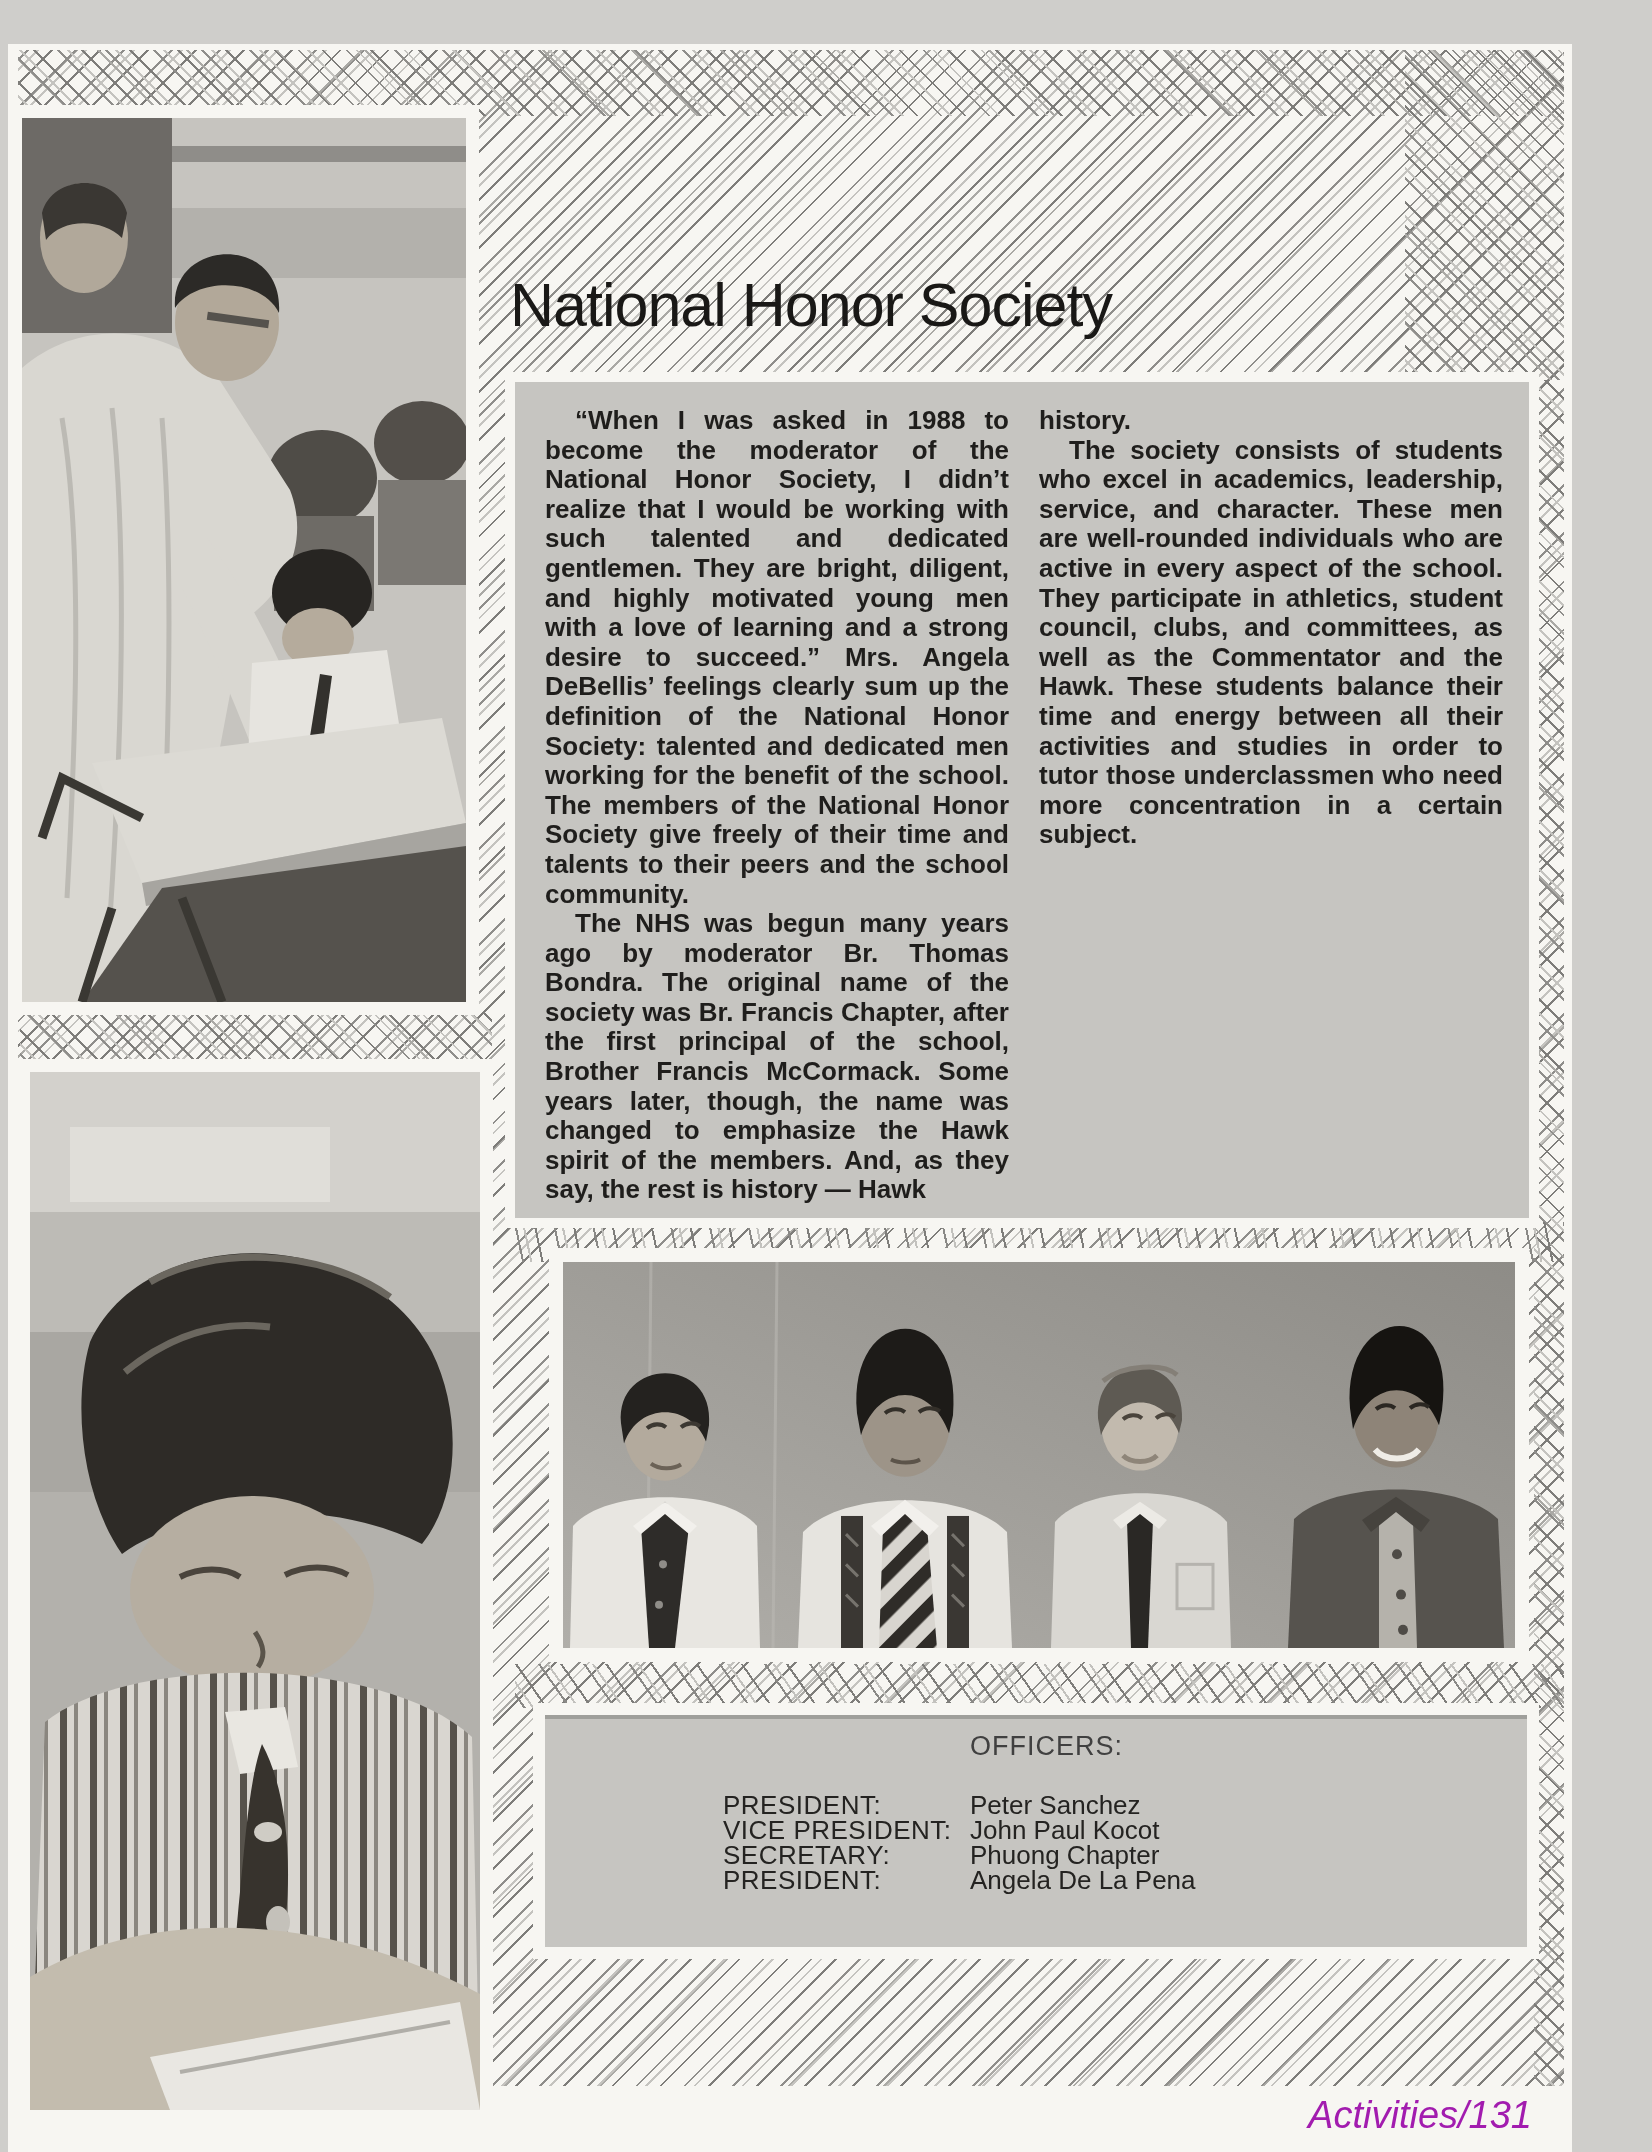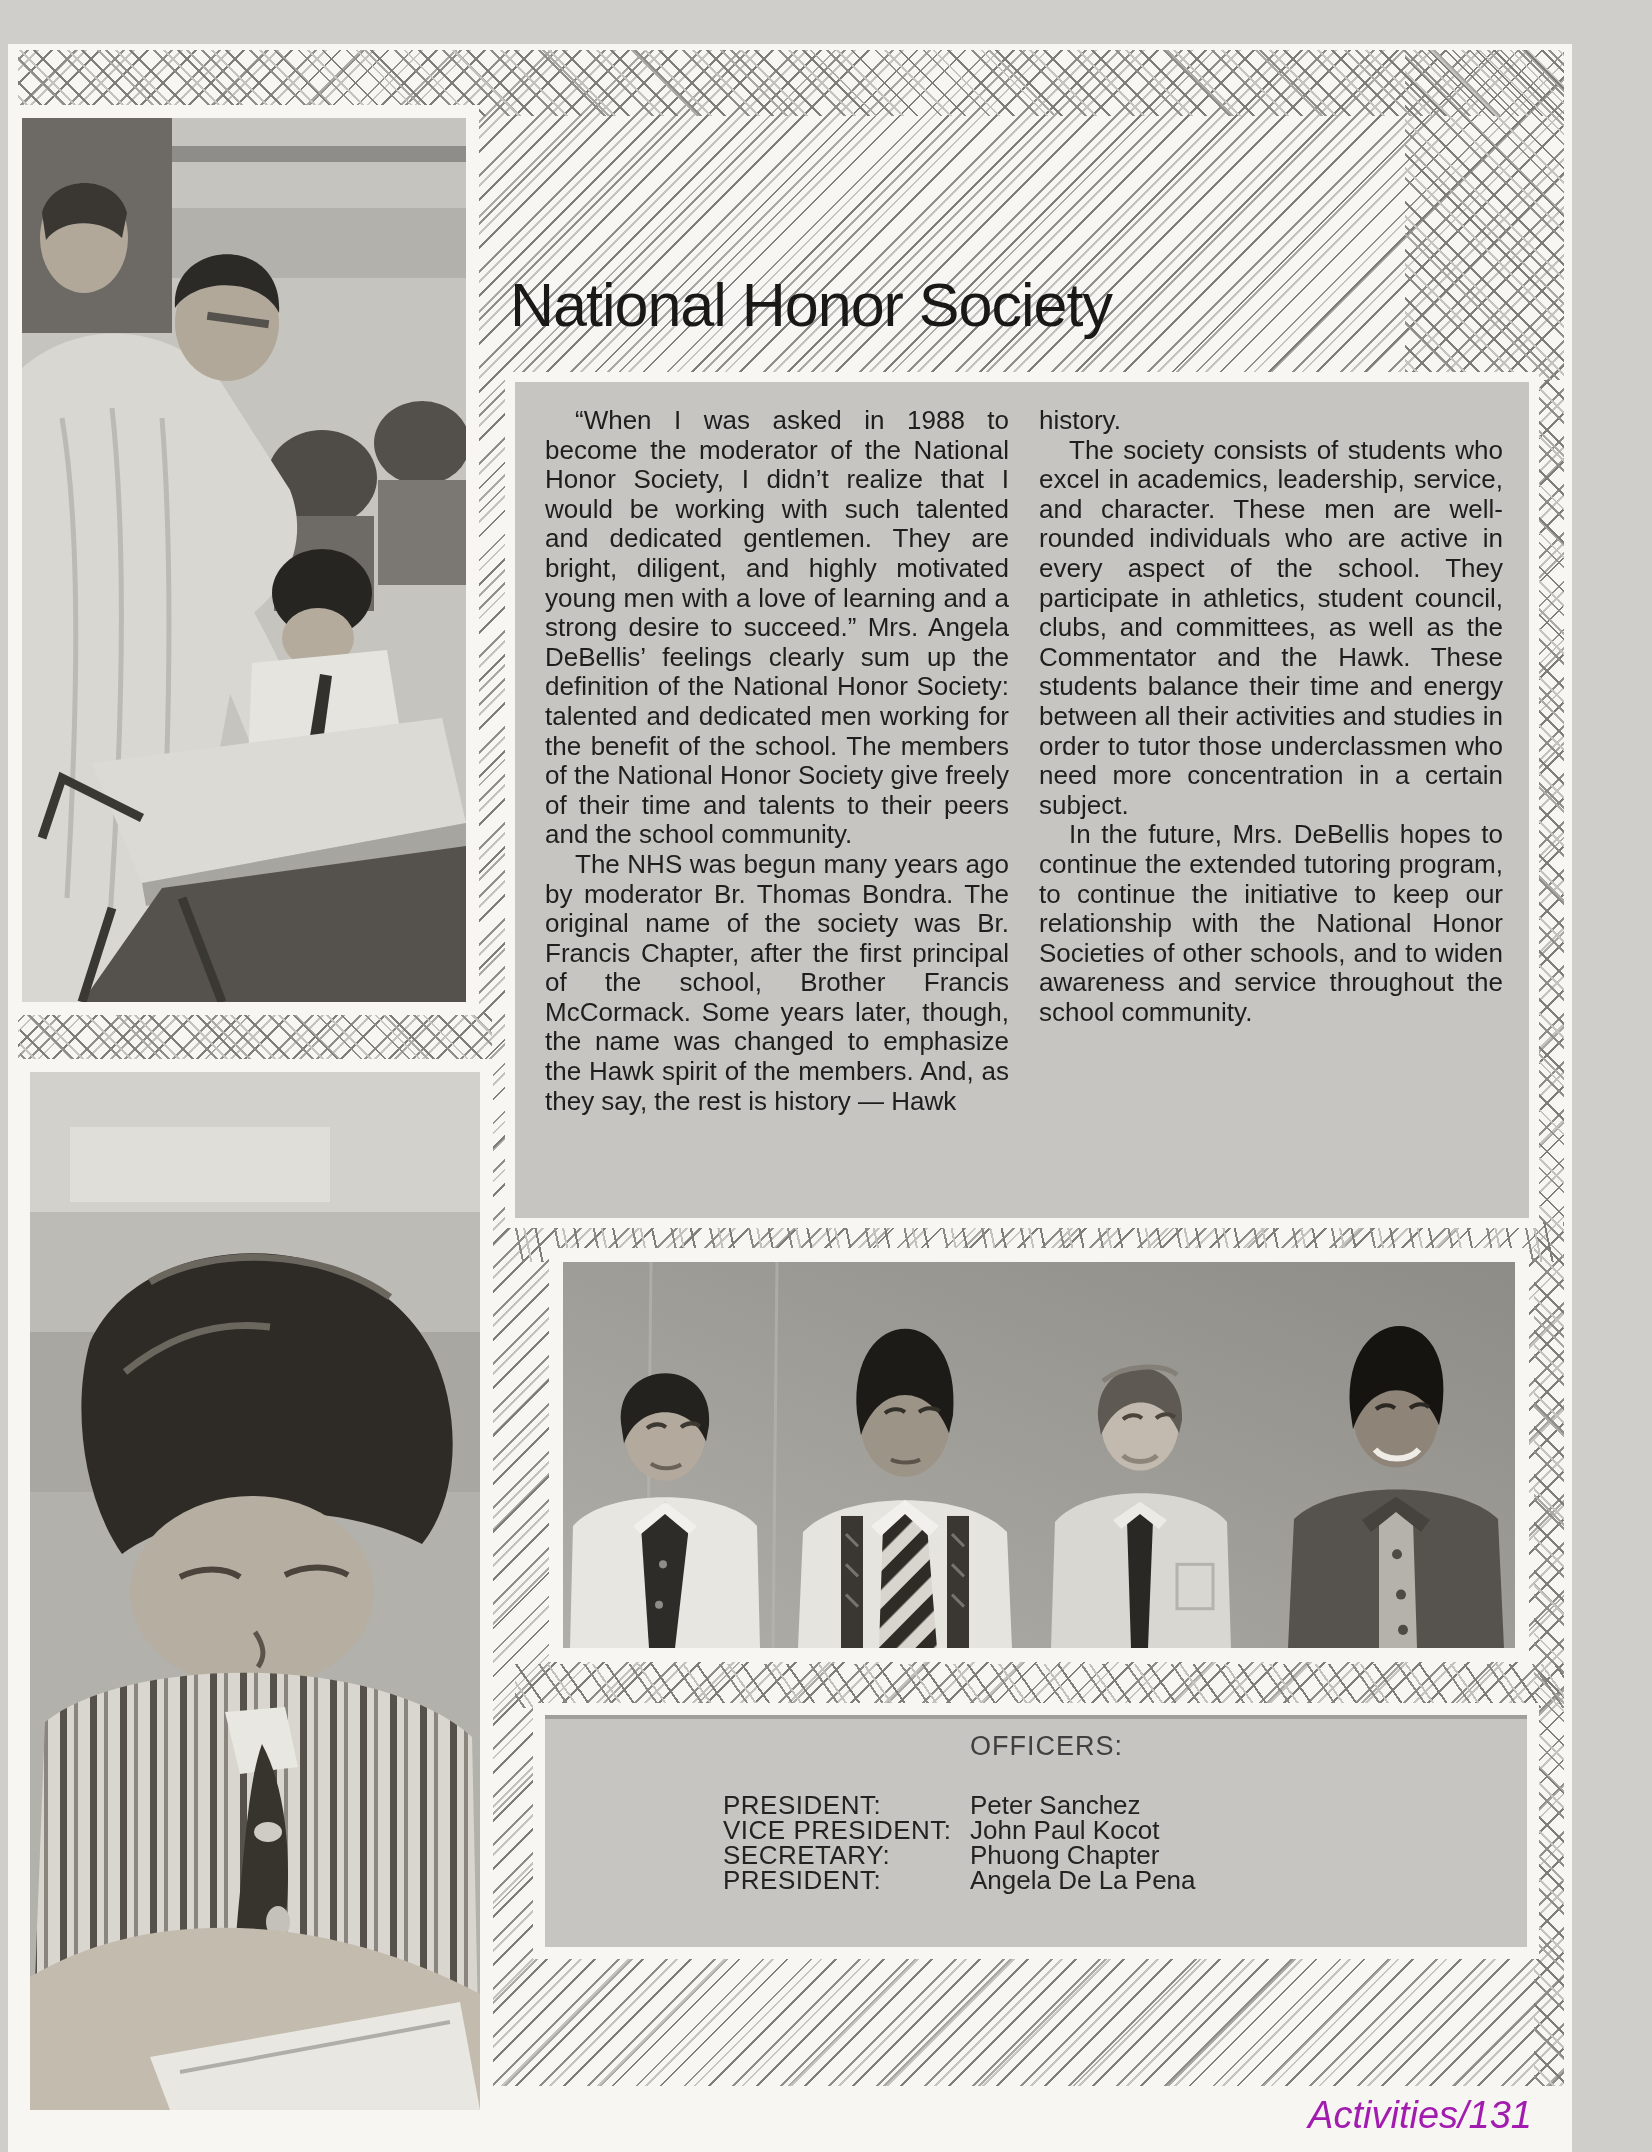--- a/index.html
+++ b/index.html
@@ -52,21 +52,21 @@
     white-space:nowrap;
   }
 
   
   .article{
     left:515px;top:382px;width:1014px;height:836px;
     background:#c6c5c1;outline:10px solid #f7f6f2;
     box-sizing:border-box;padding:24px 26px 0 30px;
   }
   .article .cols{display:flex;gap:30px;}
-  .article .col{width:464px;}
+  .article .col{width:464px;font-weight:bold;}
   .article p{
     margin:0;font-size:26px;line-height:29.6px;text-align:justify;
     color:#1f1e1c;text-indent:30px;
   }
   .article p.cont{text-indent:0;}
 
   
   .officers{
     left:545px;top:1715px;width:982px;height:232px;
     background:#c6c5c1;outline:12px solid #f7f6f2;box-sizing:border-box;
@@ -236,21 +236,20 @@
 
   <div class="layer article">
     <div class="cols">
       <div class="col">
         <p>“When I was asked in 1988 to become the moderator of the National Honor Society, I didn’t realize that I would be working with such talented and dedicated gentlemen. They are bright, diligent, and highly motivated young men with a love of learning and a strong desire to succeed.” Mrs. Angela DeBellis’ feelings clearly sum up the definition of the National Honor Society: talented and dedicated men working for the benefit of the school. The members of the National Honor Society give freely of their time and talents to their peers and the school community.</p>
         <p>The NHS was begun many years ago by moderator Br. Thomas Bondra. The original name of the society was Br. Francis Chapter, after the first principal of the school, Brother Francis McCormack. Some years later, though, the name was changed to emphasize the Hawk spirit of the members. And, as they say, the rest is history — Hawk</p>
       </div>
       <div class="col">
         <p class="cont">history.</p>
         <p>The society consists of students who excel in academics, leadership, service, and character. These men are well-rounded individuals who are active in every aspect of the school. They participate in athletics, student council, clubs, and committees, as well as the Commentator and the Hawk. These students balance their time and energy between all their activities and studies in order to tutor those underclassmen who need more concentration in a certain subject.</p>
-        <p>In the future, Mrs. DeBellis hopes to continue the extended tutoring program, to continue the initiative to keep our relationship with the National Honor Societies of other schools, and to widen awareness and service throughout the school community.</p>
       </div>
     </div>
   </div>
 
   <div class="layer officers">
     <div class="officers-heading">OFFICERS:</div>
     <div class="officers-rows">
       <div class="officer-row">
         <span class="officer-role">PRESIDENT:</span>
         <span class="officer-name">Peter Sanchez</span>

